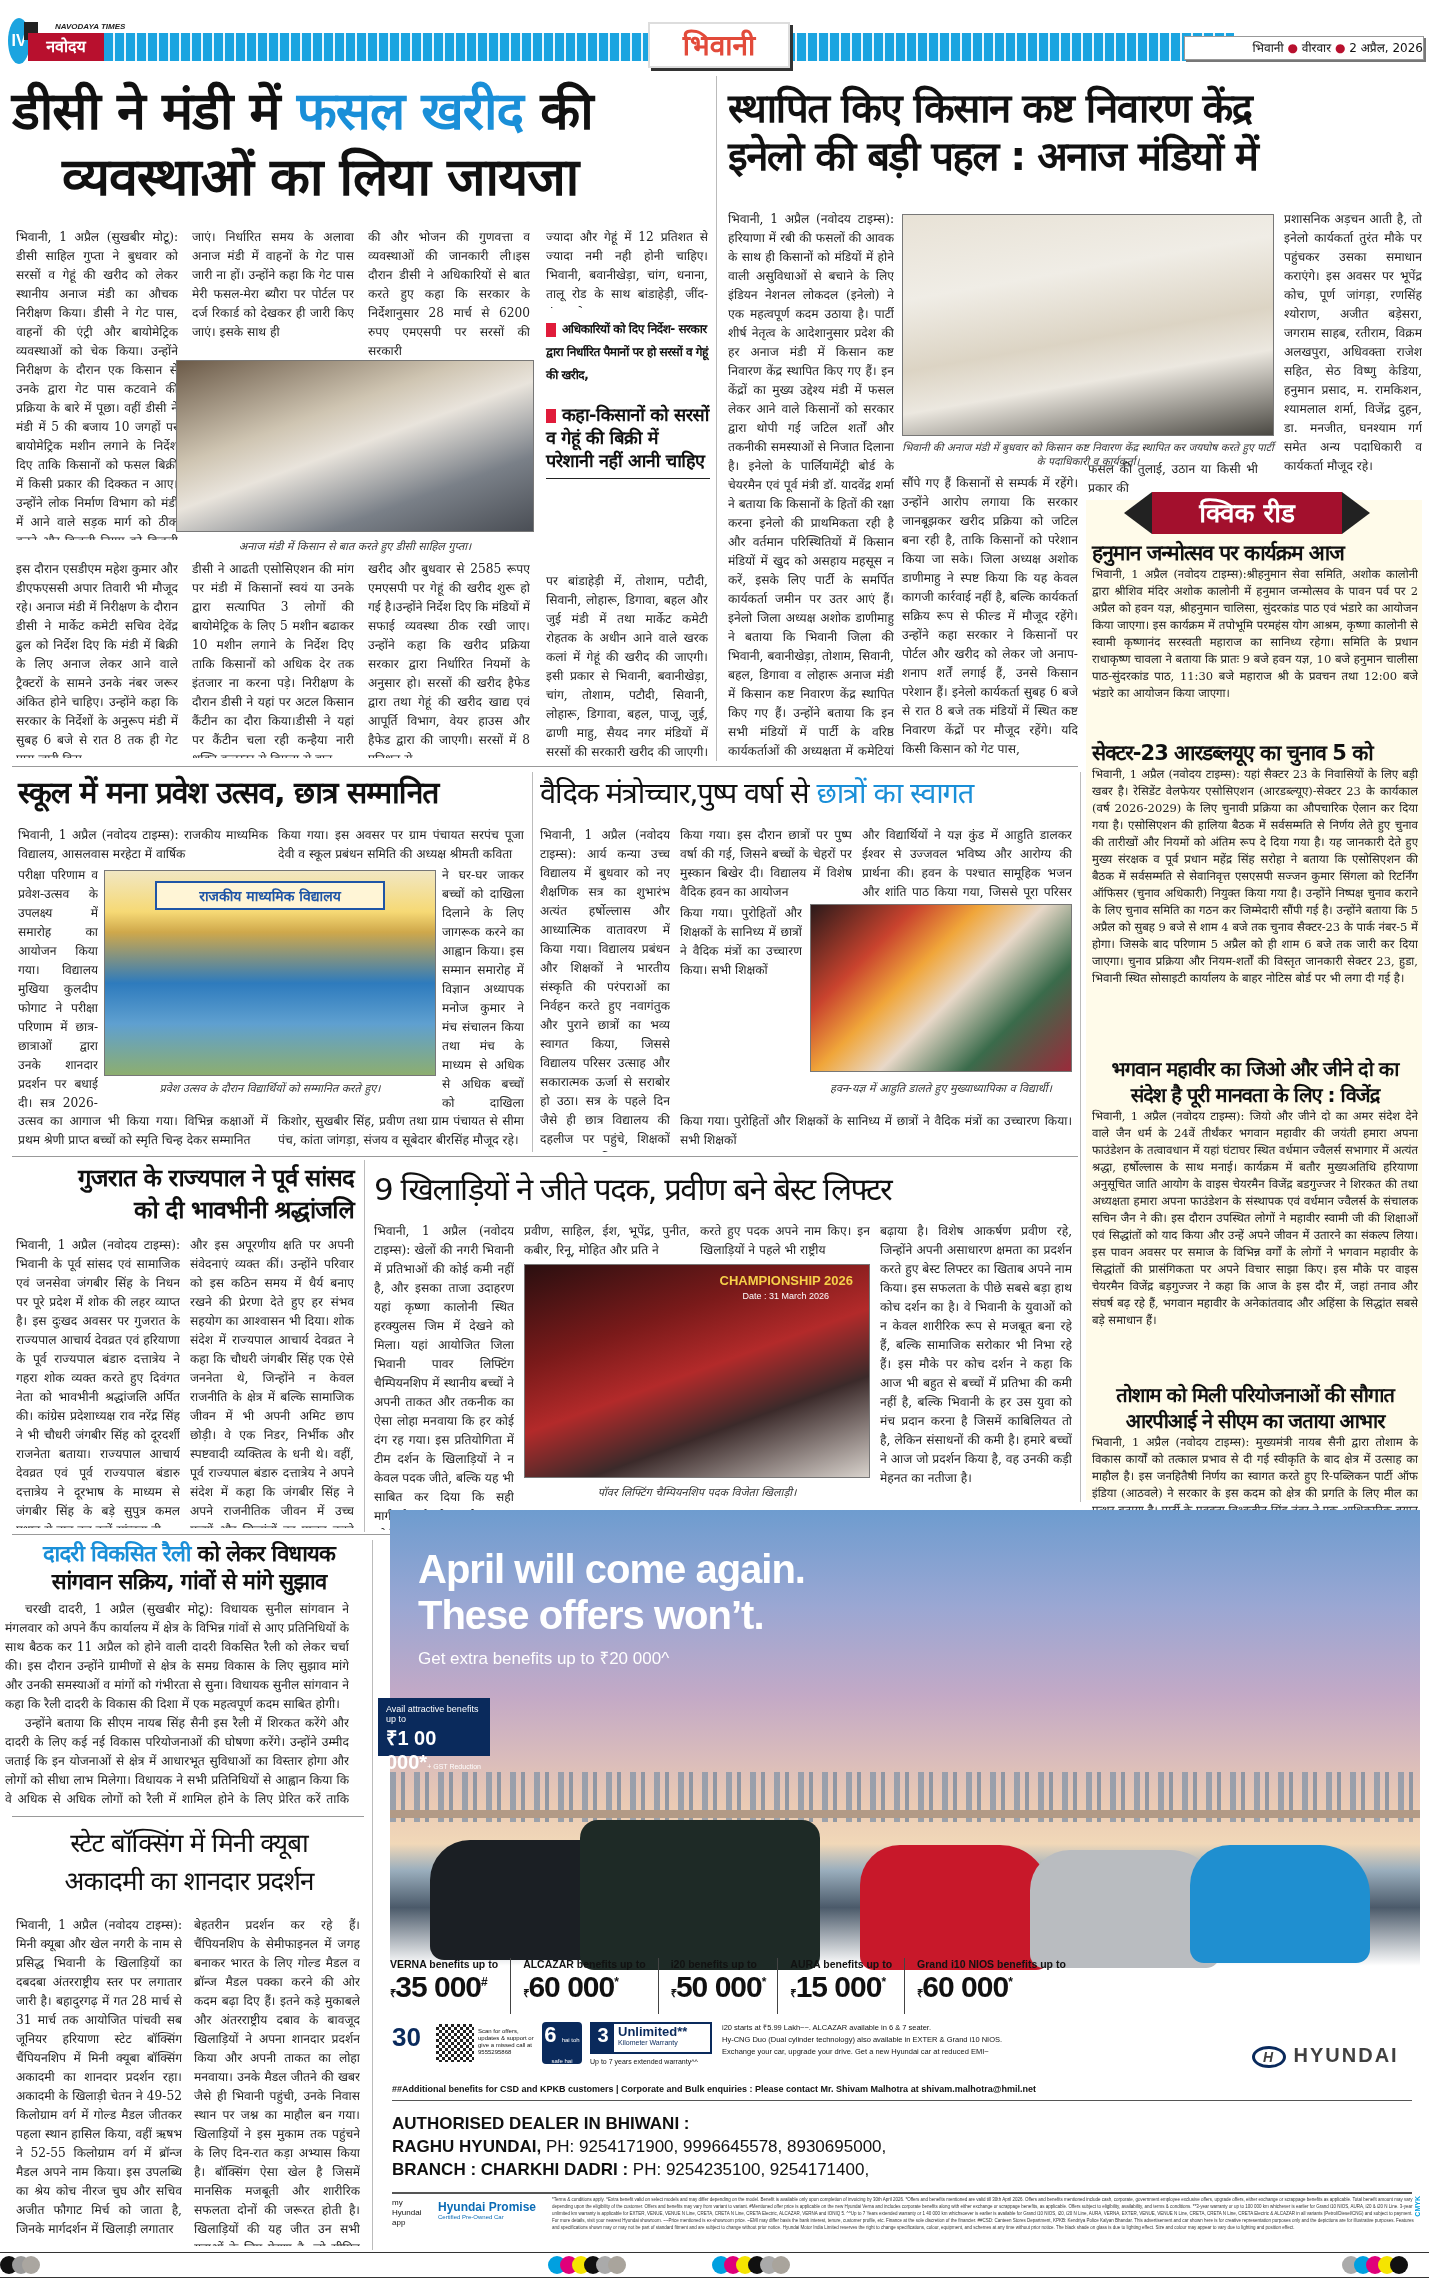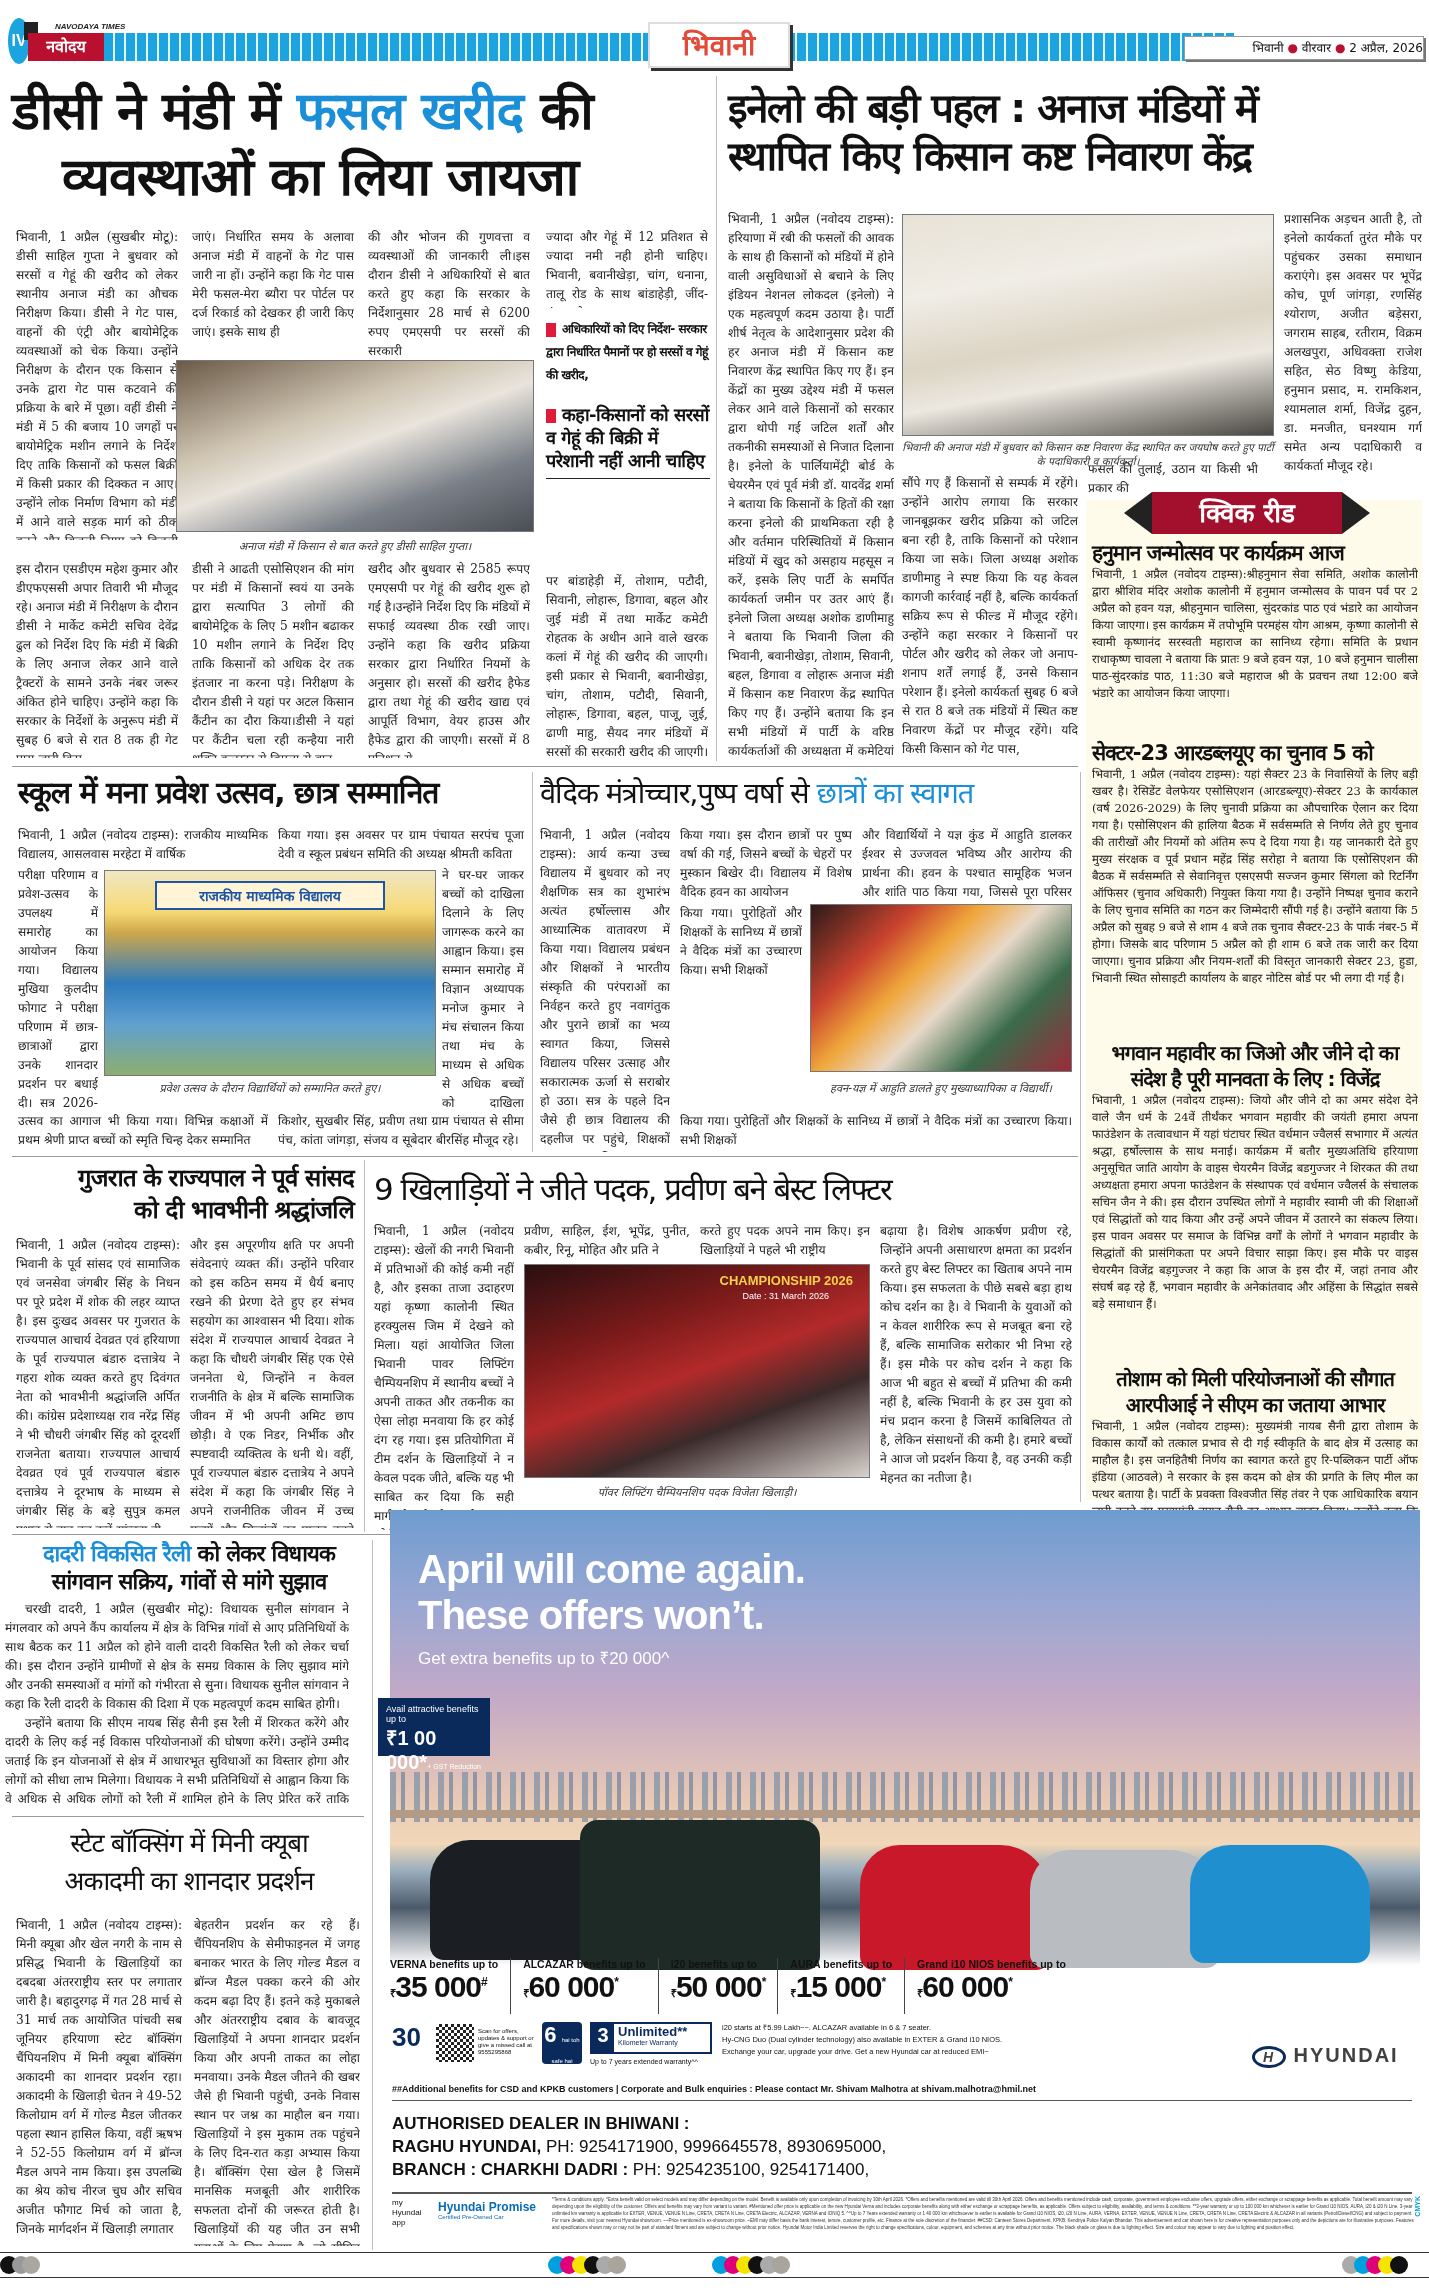--- a/index.html
+++ b/index.html
@@ -58,22 +58,22 @@
   <div style="border-top:1px solid #222;margin-top:6px;"></div>
 </div>
 <div class="abs col-text" style="left:16px;top:560px;width:162px;height:198px;">इस दौरान एसडीएम महेश कुमार और डीएफएससी अपार तिवारी भी मौजूद रहे। अनाज मंडी में निरीक्षण के दौरान डीसी ने मार्केट कमेटी सचिव देवेंद्र ढुल को निर्देश दिए कि मंडी में बिक्री के लिए अनाज लेकर आने वाले ट्रैक्टरों के सामने उनके नंबर जरूर अंकित होने चाहिए। उन्होंने कहा कि सरकार के निर्देशों के अनुरूप मंडी में सुबह 6 बजे से रात 8 तक ही गेट पास जारी किए</div>
 <div class="abs col-text" style="left:192px;top:560px;width:162px;height:198px;">डीसी ने आढती एसोसिएशन की मांग पर मंडी में किसानों स्वयं या उनके द्वारा सत्यापित 3 लोगों की बायोमेट्रिक के लिए 5 मशीन बढाकर 10 मशीन लगाने के निर्देश दिए ताकि किसानों को अधिक देर तक इंतजार ना करना पड़े। निरीक्षण के दौरान डीसी ने यहां पर अटल किसान कैंटीन का दौरा किया।डीसी ने यहां पर कैंटीन चला रही कन्हैया नारी शक्ति कलस्टर से बिमला से बात</div>
 <div class="abs col-text" style="left:368px;top:560px;width:162px;height:198px;">खरीद और बुधवार से 2585 रूपए एमएसपी पर गेहूं की खरीद शुरू हो गई है।उन्होंने निर्देश दिए कि मंडियों में सफाई व्यवस्था ठीक रखी जाए। उन्होंने कहा कि खरीद प्रक्रिया सरकार द्वारा निर्धारित नियमों के अनुसार हो। सरसों की खरीद हैफेड द्वारा तथा गेहूं की खरीद खाद्य एवं आपूर्ति विभाग, वेयर हाउस और हैफेड द्वारा की जाएगी। सरसों में 8 प्रतिशत से</div>
 <div class="abs col-text" style="left:546px;top:572px;width:162px;height:186px;">पर बांडाहेड़ी में, तोशाम, पटौदी, सिवानी, लोहारू, डिगावा, बहल और जुई मंडी में तथा मार्केट कमेटी रोहतक के अधीन आने वाले खरक कलां में गेहूं की खरीद की जाएगी। इसी प्रकार से भिवानी, बवानीखेड़ा, चांग, तोशाम, पटौदी, सिवानी, लोहारू, डिगावा, बहल, पाजू, जुई, ढाणी माहु, सैयद नगर मंडियों में सरसों की सरकारी खरीद की जाएगी। इस दौरान संबंधित विभागों के अधिकारी मौजूद रहे।</div>
 
 <div class="rule-v" style="left:716px;top:76px;height:685px;"></div>
 
 <div class="abs hl" style="left:728px;top:84px;width:694px;font-size:40px;line-height:48px;letter-spacing:-1.5px;">
+  <div>स्थापित किए किसान कष्ट निवारण केंद्र</div>
   <div>इनेलो की बड़ी पहल : अनाज मंडियों में</div>
-  <div>स्थापित किए किसान कष्ट निवारण केंद्र</div>
 </div>
 <div class="abs col-text" style="left:728px;top:210px;width:166px;height:546px;">भिवानी, 1 अप्रैल (नवोदय टाइम्स): हरियाणा में रबी की फसलों की आवक के साथ ही किसानों को मंडियों में होने वाली असुविधाओं से बचाने के लिए इंडियन नेशनल लोकदल (इनेलो) ने एक महत्वपूर्ण कदम उठाया है। पार्टी शीर्ष नेतृत्व के आदेशानुसार प्रदेश की हर अनाज मंडी में किसान कष्ट निवारण केंद्र स्थापित किए गए हैं। इन केंद्रों का मुख्य उद्देश्य मंडी में फसल लेकर आने वाले किसानों को सरकार द्वारा थोपी गई जटिल शर्तों और तकनीकी समस्याओं से निजात दिलाना है। इनेलो के पार्लियामेंट्री बोर्ड के चेयरमैन एवं पूर्व मंत्री डॉ. यादवेंद्र शर्मा ने बताया कि किसानों के हितों की रक्षा करना इनेलो की प्राथमिकता रही है और वर्तमान परिस्थितियों में किसान मंडियों में खुद को असहाय महसूस न करें, इसके लिए पार्टी के समर्पित कार्यकर्ता जमीन पर उतर आएं हैं। इनेलो जिला अध्यक्ष अशोक डाणीमाहु ने बताया कि भिवानी जिला की भिवानी, बवानीखेड़ा, तोशाम, सिवानी, बहल, डिगावा व लोहारू अनाज मंडी में किसान कष्ट निवारण केंद्र स्थापित किए गए हैं। उन्होंने बताया कि इन सभी मंडियों में पार्टी के वरिष्ठ कार्यकर्ताओं की अध्यक्षता में कमेटियां गठित की गई हैं, जो</div>
 <div class="abs photo" style="left:902px;top:214px;width:372px;height:222px;background:linear-gradient(170deg,#e8e2d6 0%,#f0ede6 30%,#dcd4c4 55%,#ece8e0 70%,#4a4842 100%);"></div>
 <div class="abs caption" style="left:902px;top:440px;width:372px;font-size:10.5px;line-height:14px;">भिवानी की अनाज मंडी में बुधवार को किसान कष्ट निवारण केंद्र स्थापित कर जयघोष करते हुए पार्टी के पदाधिकारी व कार्यकर्ता।</div>
 <div class="abs col-text" style="left:902px;top:474px;width:176px;height:282px;">सौंपे गए हैं किसानों से सम्पर्क में रहेंगे। उन्होंने आरोप लगाया कि सरकार जानबूझकर खरीद प्रक्रिया को जटिल बना रही है, ताकि किसानों को परेशान किया जा सके। जिला अध्यक्ष अशोक डाणीमाहु ने स्पष्ट किया कि यह केवल कागजी कार्रवाई नहीं है, बल्कि कार्यकर्ता सक्रिय रूप से फील्ड में मौजूद रहेंगे। उन्होंने कहा सरकार ने किसानों पर पोर्टल और खरीद को लेकर जो अनाप-शनाप शर्तें लगाई हैं, उनसे किसान परेशान हैं। इनेलो कार्यकर्ता सुबह 6 बजे से रात 8 बजे तक मंडियों में स्थित कष्ट निवारण केंद्रों पर मौजूद रहेंगे। यदि किसी किसान को गेट पास,</div>
 <div class="abs col-text" style="left:1284px;top:210px;width:138px;height:270px;">प्रशासनिक अड़चन आती है, तो इनेलो कार्यकर्ता तुरंत मौके पर पहुंचकर उसका समाधान कराएंगे। इस अवसर पर भूपेंद्र कोच, पूर्ण जांगड़ा, रणसिंह श्योराण, अजीत बड़ेसरा, जगराम साहब, रतीराम, विक्रम अलखपुरा, अधिवक्ता राजेश सहित, सेठ विष्णु केडिया, हनुमान प्रसाद, म. रामकिशन, श्यामलाल शर्मा, विजेंद्र दुहन, डा. मनजीत, घनश्याम गर्ग समेत अन्य पदाधिकारी व कार्यकर्ता मौजूद रहे।</div>
 <div class="abs col-text" style="left:1088px;top:460px;width:170px;height:40px;">फसल की तुलाई, उठान या किसी भी प्रकार की</div>
 
 <div class="abs quick-box" style="left:1086px;top:500px;width:336px;height:1000px;"></div>
 <div class="abs" style="left:1152px;top:492px;width:190px;height:42px;background:#a3102d;color:#fff;text-align:center;">
@@ -84,21 +84,21 @@
 
 <div class="abs" style="left:1092px;top:540px;width:326px;">
   <div>
     <div class="hl-thin" style="font-size:21px;line-height:26px;font-weight:bold;">हनुमान जन्मोत्सव पर कार्यक्रम आज</div>
     <div class="col-text" style="font-size:11.5px;line-height:17px;height:170px;">भिवानी, 1 अप्रैल (नवोदय टाइम्स):श्रीहनुमान सेवा समिति, अशोक कालोनी द्वारा श्रीशिव मंदिर अशोक कालोनी में हनुमान जन्मोत्सव के पावन पर्व पर 2 अप्रैल को हवन यज्ञ, श्रीहनुमान चालिसा, सुंदरकांड पाठ एवं भंडारे का आयोजन किया जाएगा। इस कार्यक्रम में तपोभूमि परमहंस योग आश्रम, कृष्णा कालोनी से स्वामी कृष्णानंद सरस्वती महाराज का सानिध्य रहेगा। समिति के प्रधान राधाकृष्ण चावला ने बताया कि प्रातः 9 बजे हवन यज्ञ, 10 बजे हनुमान चालीसा पाठ-सुंदरकांड पाठ, 11:30 बजे महाराज श्री के प्रवचन तथा 12:00 बजे भंडारे का आयोजन किया जाएगा।</div>
   </div>
   <div style="margin-top:4px;">
     <div class="hl-thin" style="font-size:21px;line-height:26px;font-weight:bold;">सेक्टर-23 आरडब्लयूए का चुनाव 5 को</div>
     <div class="col-text" style="font-size:11.5px;line-height:17px;height:270px;">भिवानी, 1 अप्रैल (नवोदय टाइम्स): यहां सैक्टर 23 के निवासियों के लिए बड़ी खबर है। रेसिडेंट वेलफेयर एसोसिएशन (आरडब्ल्यूए)-सेक्टर 23 के कार्यकाल (वर्ष 2026-2029) के लिए चुनावी प्रक्रिया का औपचारिक ऐलान कर दिया गया है। एसोसिएशन की हालिया बैठक में सर्वसम्मति से निर्णय लेते हुए चुनाव की तारीखों और नियमों को अंतिम रूप दे दिया गया है। यह जानकारी देते हुए मुख्य संरक्षक व पूर्व प्रधान महेंद्र सिंह सरोहा ने बताया कि एसोसिएशन की बैठक में सर्वसम्मति से सेवानिवृत्त एसएसपी सज्जन कुमार सिंगला को रिटर्निंग ऑफिसर (चुनाव अधिकारी) नियुक्त किया गया है। उन्होंने निष्पक्ष चुनाव कराने के लिए चुनाव समिति का गठन कर जिम्मेदारी सौंपी गई है। उन्होंने बताया कि 5 अप्रैल को सुबह 9 बजे से शाम 4 बजे तक चुनाव सैक्टर-23 के पार्क नंबर-5 में होगा। जिसके बाद परिणाम 5 अप्रैल को ही शाम 6 बजे तक जारी कर दिया जाएगा। चुनाव प्रक्रिया और नियम-शर्तों की विस्तृत जानकारी सेक्टर 23, हुडा, भिवानी स्थित सोसाइटी कार्यालय के बाहर नोटिस बोर्ड पर भी लगा दी गई है।</div>
   </div>
-  <div style="margin-top:4px;">
+  <div style="margin-top:20px;">
     <div class="hl-thin" style="font-size:20px;line-height:26px;font-weight:bold;text-align:center;">भगवान महावीर का जिओ और जीने दो का संदेश है पूरी मानवता के लिए : विजेंद्र</div>
     <div class="col-text" style="font-size:11.5px;line-height:17px;height:270px;">भिवानी, 1 अप्रैल (नवोदय टाइम्स): जियो और जीने दो का अमर संदेश देने वाले जैन धर्म के 24वें तीर्थंकर भगवान महावीर की जयंती हमारा अपना फाउंडेशन के तत्वावधान में यहां घंटाघर स्थित वर्धमान ज्वैलर्स सभागार में अत्यंत श्रद्धा, हर्षोल्लास के साथ मनाई। कार्यक्रम में बतौर मुख्यअतिथि हरियाणा अनुसूचित जाति आयोग के वाइस चेयरमैन विजेंद्र बडगुज्जर ने शिरकत की तथा अध्यक्षता हमारा अपना फाउंडेशन के संस्थापक एवं वर्धमान ज्वैलर्स के संचालक सचिन जैन ने की। इस दौरान उपस्थित लोगों ने महावीर स्वामी जी की शिक्षाओं एवं सिद्धांतों को याद किया और उन्हें अपने जीवन में उतारने का संकल्प लिया। इस पावन अवसर पर समाज के विभिन्न वर्गों के लोगों ने भगवान महावीर के सिद्धांतों की प्रासंगिकता पर अपने विचार साझा किए। इस मौके पर वाइस चेयरमैन विजेंद्र बड़गुज्जर ने कहा कि आज के इस दौर में, जहां तनाव और संघर्ष बढ़ रहे हैं, भगवान महावीर के अनेकांतवाद और अहिंसा के सिद्धांत सबसे बड़े समाधान हैं।</div>
   </div>
   <div style="margin-top:4px;">
     <div class="hl-thin" style="font-size:20px;line-height:26px;font-weight:bold;text-align:center;">तोशाम को मिली परियोजनाओं की सौगात आरपीआई ने सीएम का जताया आभार</div>
     <div class="col-text" style="font-size:11.5px;line-height:17px;height:152px;">भिवानी, 1 अप्रैल (नवोदय टाइम्स): मुख्यमंत्री नायब सैनी द्वारा तोशाम के विकास कार्यों को तत्काल प्रभाव से दी गई स्वीकृति के बाद क्षेत्र में उत्साह का माहौल है। इस जनहितैषी निर्णय का स्वागत करते हुए रि-पब्लिकन पार्टी ऑफ इंडिया (आठवले) ने सरकार के इस कदम को क्षेत्र की प्रगति के लिए मील का पत्थर बताया है। पार्टी के प्रवक्ता विश्वजीत सिंह तंवर ने एक आधिकारिक बयान जारी करते हुए मुख्यमंत्री नायब सैनी का आभार व्यक्त किया। उन्होंने कहा कि तोशाम जैसे विकास कार्यों को जिस तत्परता से स्वीकृति प्रदान की गई है, वह सरकार की विकासपरक सोच को दर्शाता है। उन्होंने सभी स्वीकृत परियोजनाओं को शीघ्र अमल में लाकर निर्धारित अवधि में पूर्ण करने के लिए संबंधित विभागों से अपील की।</div>
   </div>
 </div>
 
 <div class="rule-h" style="left:12px;top:766px;width:1066px;background:#999;"></div>

